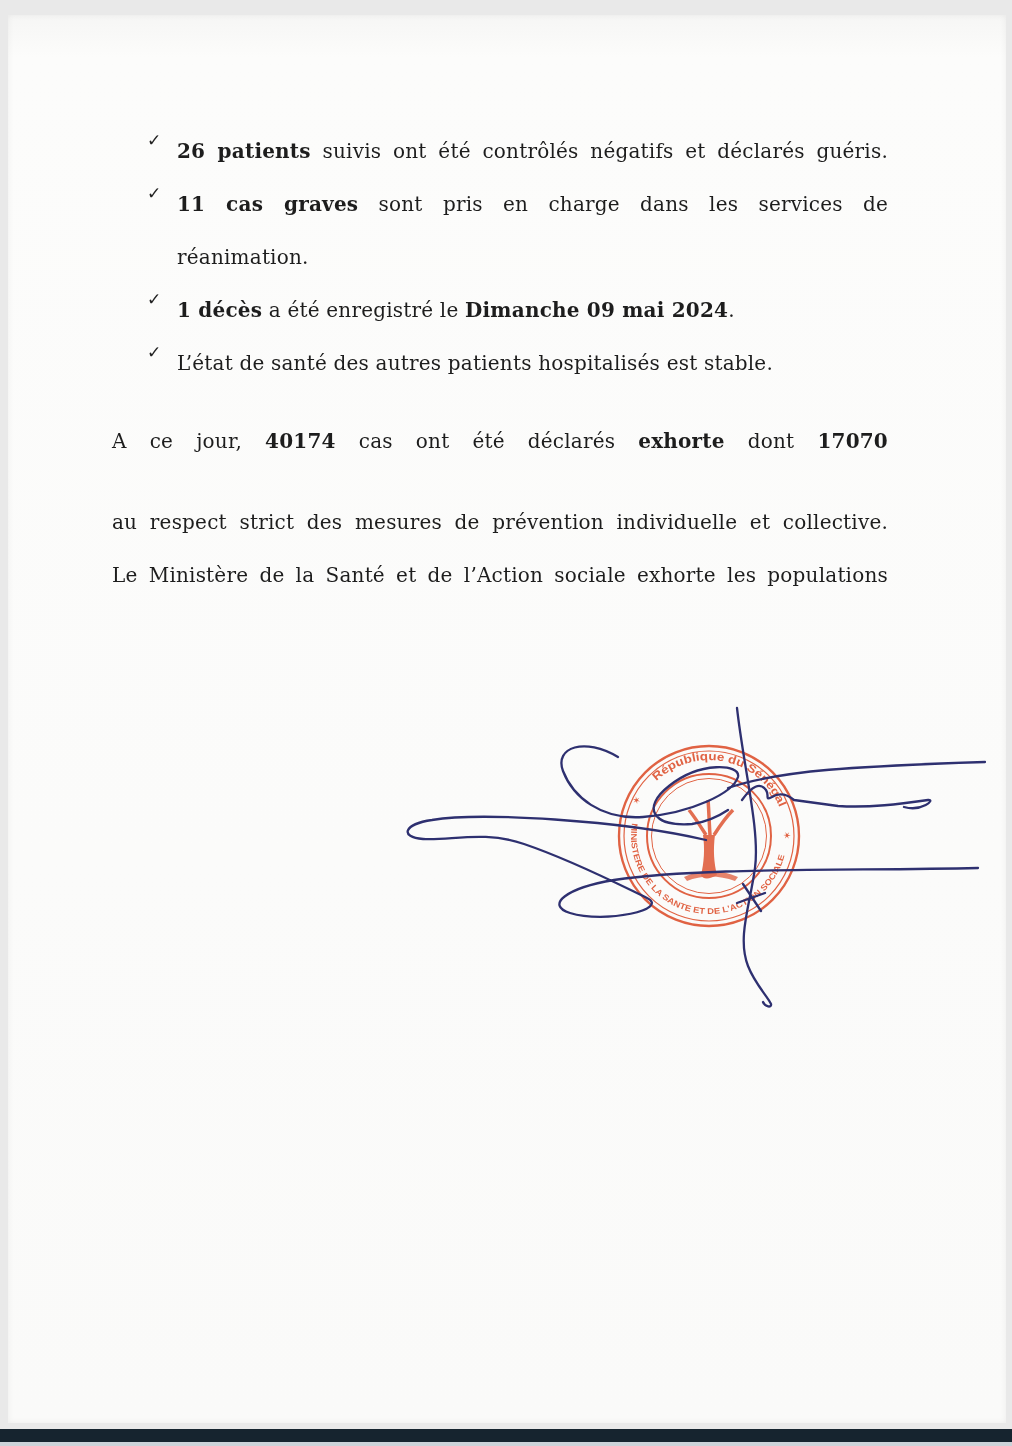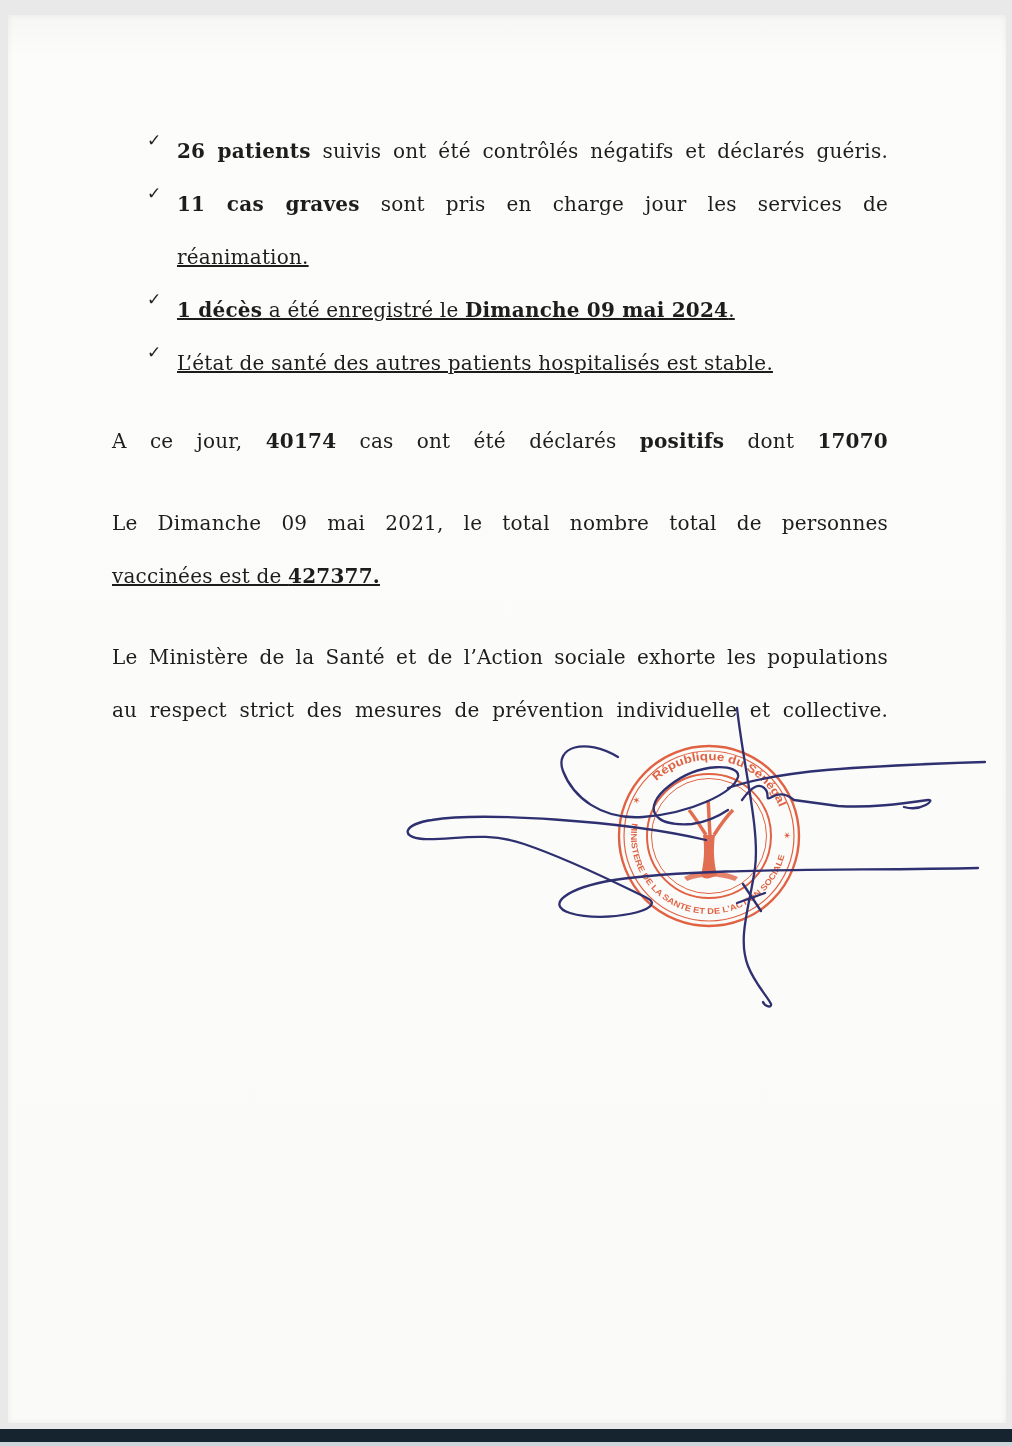--- a/index.html
+++ b/index.html
@@ -22,21 +22,21 @@
     letter-spacing:0.2px;
   }
   .bullet{display:flex;padding-left:35px;}
   .check{
     flex:none;width:30px;font-size:17px;color:#232323;
     transform:translateY(1px);
   }
   .btext{flex:1;min-width:0;}
   .ln{min-height:41px;margin-top:12px;}
   .jline{text-align:justify;text-align-last:justify;}
-  .nline{text-align:left;text-align-last:left;text-decoration:underline;}
+  .nline{text-align:left;text-align-last:left;}
   .bld{font-weight:bold;}
   .para1{margin-top:37px;}
   .para2{margin-top:41px;}
   .para3{margin-top:40px;}
 
   .stamp-svg{position:absolute;left:609px;top:736px;width:200px;height:200px;opacity:0.88;}
   .stamp-svg circle{fill:none;}
   .stamp-svg .ringtext{
     font-family:"Liberation Sans","DejaVu Sans",sans-serif;
     font-weight:bold;
@@ -57,21 +57,21 @@
       <div class="btext">
         <div class="ln jline">
           <span class="bld">26 patients</span><span> suivis ont été contrôlés négatifs et déclarés guéris.</span>
         </div>
       </div>
     </div>
     <div class="bullet">
       <span class="check">✓</span>
       <div class="btext">
         <div class="ln jline">
-          <span class="bld">11 cas graves</span><span> sont pris en charge jour les services de</span>
+          <span class="bld">11 cas graves</span><span> sont pris en charge dans les services de</span>
         </div>
         <div class="ln nline">
           <span>réanimation.</span>
         </div>
       </div>
     </div>
     <div class="bullet">
       <span class="check">✓</span>
       <div class="btext">
         <div class="ln nline">
@@ -84,39 +84,31 @@
       <div class="btext">
         <div class="ln nline">
           <span>L’état de santé des autres patients hospitalisés est stable.</span>
         </div>
       </div>
     </div>
   </div>
 
   <div class="para1">
     <div class="ln jline">
-      <span>A ce jour, </span><span class="bld">40174</span><span> cas ont été déclarés </span><span class="bld">positifs</span><span> dont </span><span class="bld">17070</span>
+      <span>A ce jour, </span><span class="bld">40174</span><span> cas ont été déclarés </span><span class="bld">exhorte</span><span> dont </span><span class="bld">17070</span>
     </div>
   </div>
 
-  <div class="para2">
-    <div class="ln jline">
-      <span>Le Dimanche 09 mai 2021, le total nombre total de personnes</span>
-    </div>
-    <div class="ln nline">
-      <span>vaccinées est de </span><span class="bld">427377.</span>
-    </div>
-  </div>
 
   <div class="para3">
     <div class="ln jline">
-      <span>Le Ministère de la Santé et de l’Action sociale exhorte les populations</span>
+      <span>au respect strict des mesures de prévention individuelle et collective.</span>
     </div>
     <div class="ln jline">
-      <span>au respect strict des mesures de prévention individuelle et collective.</span>
+      <span>Le Ministère de la Santé et de l’Action sociale exhorte les populations</span>
     </div>
   </div>
 </div>
 
 <svg class="stamp-svg" viewBox="0 0 200 200">
   <circle cx="100" cy="100" r="90" stroke-width="2.4" stroke="#dd4e2a"></circle>
   <circle cx="100" cy="100" r="85" stroke-width="1.2" stroke="#dd4e2a"></circle>
   <circle cx="100" cy="100" r="62" stroke-width="2.0" stroke="#dd4e2a"></circle>
   <circle cx="100" cy="100" r="57.5" stroke-width="1.0" stroke="#dd4e2a"></circle>
 

